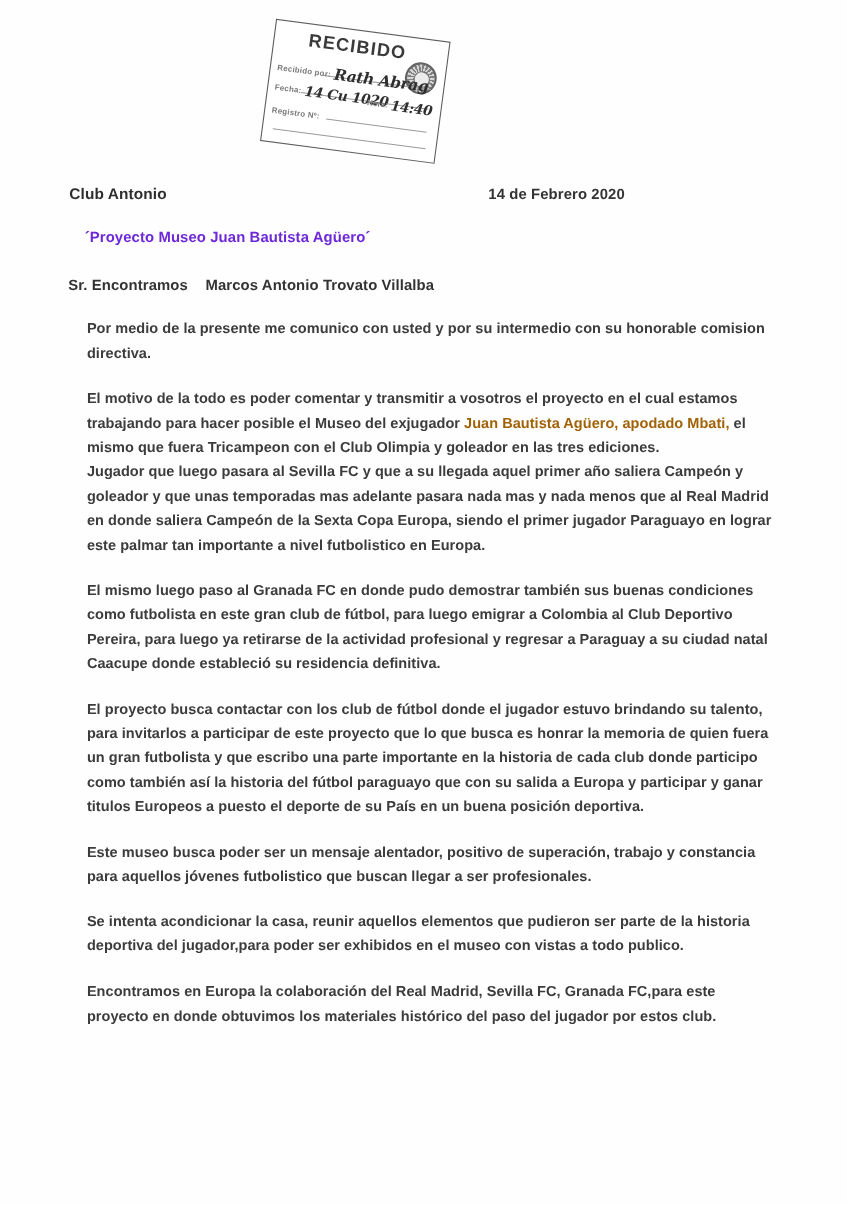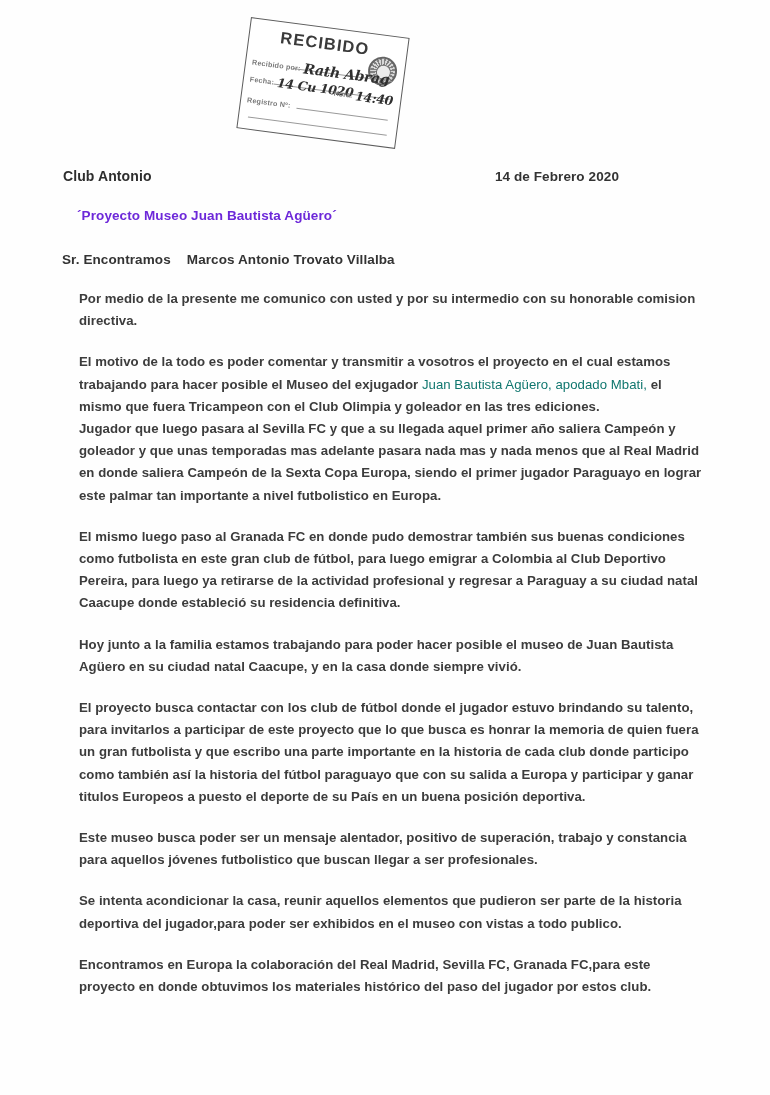--- a/index.html
+++ b/index.html
@@ -143,21 +143,21 @@
     font-size: 14px;
     font-weight: bold;
     color: #2e2e2e;
     letter-spacing: 0.1px;
   }
   .letter-date {
     font-size: 13.5px;
     font-weight: bold;
     color: #333333;
     letter-spacing: 0.1px;
-    margin-right: 66px;
+    margin-right: 117px;
   }
 
   .subject {
     position: absolute;
     left: 77px;
     top: 208px;
     font-size: 13.5px;
     font-weight: bold;
     color: #6d28d9;
     letter-spacing: 0.1px;
@@ -185,22 +185,22 @@
     font-size: 13.2px;
     font-weight: bold;
     line-height: 22.2px;
     color: #3c3c3c;
     margin: 0 0 19px 0;
     letter-spacing: 0.04px;
     text-align: left;
   }
   .para.tight { margin-bottom: 0; }
   .para b, .para strong {
-    font-weight: normal;
-    color: #0f766e;
+    font-weight: bold;
+    color: #a16207;
   }
 </style>
 </head>
 <body>
 
 <div class="page">
 
   <div class="stamp-wrap">
     <div class="stamp-box"></div>
     <div class="stamp-inner">
@@ -243,21 +243,20 @@
   <div class="body-text">
     <p class="para">Por medio de la presente me comunico con usted y por su intermedio con su honorable comision directiva.</p>
 
     <p class="para tight"><span>El motivo de la todo es poder comentar y transmitir a vosotros el proyecto en el cual estamos trabajando para hacer posible el Museo del exjugador </span><b>Juan Bautista Agüero, apodado Mbati,</b><span> el mismo que fuera Tricampeon con el Club Olimpia y goleador en las tres ediciones.</span></p>
 
 
     <p class="para">Jugador que luego pasara al Sevilla FC y que a su llegada aquel primer año saliera Campeón y goleador y que unas temporadas mas adelante pasara nada mas y nada menos que al Real Madrid en donde saliera Campeón de la Sexta Copa Europa, siendo el primer jugador Paraguayo en lograr este palmar tan importante a nivel futbolistico en Europa.</p>
 
     <p class="para">El mismo luego paso al Granada FC en donde pudo demostrar también sus buenas condiciones como futbolista en este gran club de fútbol, para luego emigrar a Colombia al Club Deportivo Pereira, para luego ya retirarse de la actividad profesional y regresar a Paraguay a su ciudad natal Caacupe donde estableció su residencia definitiva.</p>
 
-    <p class="para">Hoy junto a la familia estamos trabajando para poder hacer posible el museo de Juan Bautista Agüero en su ciudad natal Caacupe, y en la casa donde siempre vivió.</p>
 
     <p class="para">El proyecto busca contactar con los club de fútbol donde el jugador estuvo brindando su talento, para invitarlos a participar de este proyecto que lo que busca es honrar la memoria de quien fuera un gran futbolista y que escribo una parte importante en la historia de cada club donde participo como también así la historia del fútbol paraguayo que con su salida a Europa y participar y ganar titulos Europeos a puesto el deporte de su País en un buena posición deportiva.</p>
 
     <p class="para">Este museo busca poder ser un mensaje alentador, positivo de superación, trabajo y constancia para aquellos jóvenes futbolistico que buscan llegar a ser profesionales.</p>
 
     <p class="para">Se intenta acondicionar la casa, reunir aquellos elementos que pudieron ser parte de la historia deportiva del jugador,para poder ser exhibidos en el museo con vistas a todo publico.</p>
 
     <p class="para">Encontramos en Europa la colaboración del Real Madrid, Sevilla FC, Granada FC,para este proyecto en donde obtuvimos los materiales histórico del paso del jugador por estos club.</p>
   </div>
 

